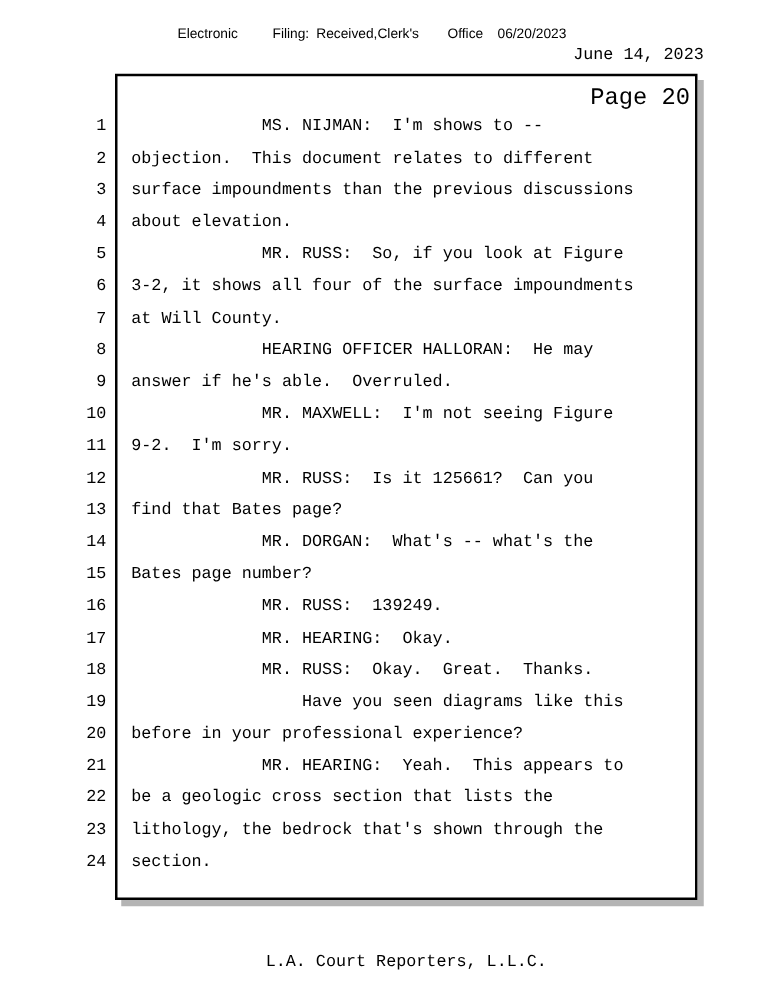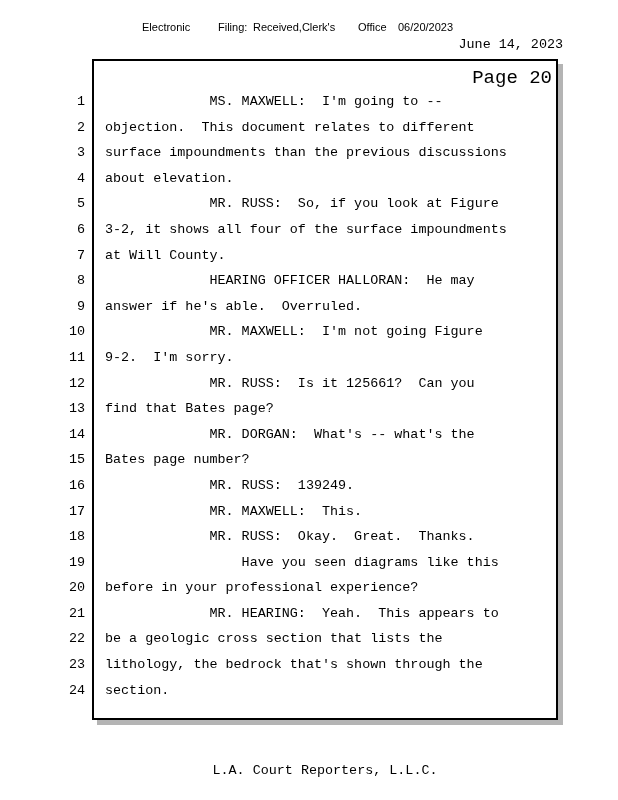--- a/index.html
+++ b/index.html
@@ -104,21 +104,21 @@
 
 <div class="hearing-date">June 14, 2023</div>
 
 <div class="transcript-box"></div>
 
 <div class="page-label">Page 20</div>
 
 <div class="lines-wrap">
   <div class="line-row">
     <span class="line-num">1</span>
-    <span class="line-text">             MS. MAXWELL:  I'm going to --</span>
+    <span class="line-text">             MS. NIJMAN:  I'm shows to --</span>
   </div>
 
   <div class="line-row">
     <span class="line-num">2</span>
     <span class="line-text">objection.  This document relates to different</span>
   </div>
 
   <div class="line-row">
     <span class="line-num">3</span>
     <span class="line-text">surface impoundments than the previous discussions</span>
@@ -149,21 +149,21 @@
     <span class="line-text">             HEARING OFFICER HALLORAN:  He may</span>
   </div>
 
   <div class="line-row">
     <span class="line-num">9</span>
     <span class="line-text">answer if he's able.  Overruled.</span>
   </div>
 
   <div class="line-row">
     <span class="line-num">10</span>
-    <span class="line-text">             MR. MAXWELL:  I'm not going Figure</span>
+    <span class="line-text">             MR. MAXWELL:  I'm not seeing Figure</span>
   </div>
 
   <div class="line-row">
     <span class="line-num">11</span>
     <span class="line-text">9-2.  I'm sorry.</span>
   </div>
 
   <div class="line-row">
     <span class="line-num">12</span>
     <span class="line-text">             MR. RUSS:  Is it 125661?  Can you</span>
@@ -184,21 +184,21 @@
     <span class="line-text">Bates page number?</span>
   </div>
 
   <div class="line-row">
     <span class="line-num">16</span>
     <span class="line-text">             MR. RUSS:  139249.</span>
   </div>
 
   <div class="line-row">
     <span class="line-num">17</span>
-    <span class="line-text">             MR. MAXWELL:  This.</span>
+    <span class="line-text">             MR. HEARING:  Okay.</span>
   </div>
 
   <div class="line-row">
     <span class="line-num">18</span>
     <span class="line-text">             MR. RUSS:  Okay.  Great.  Thanks.</span>
   </div>
 
   <div class="line-row">
     <span class="line-num">19</span>
     <span class="line-text">                 Have you seen diagrams like this</span>

